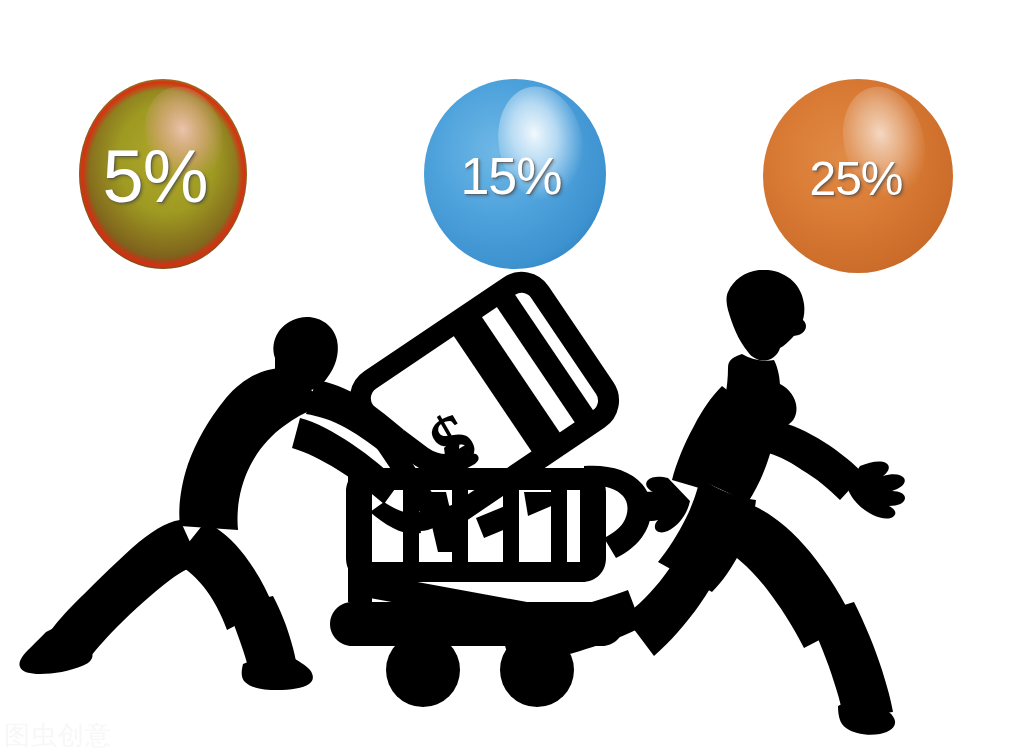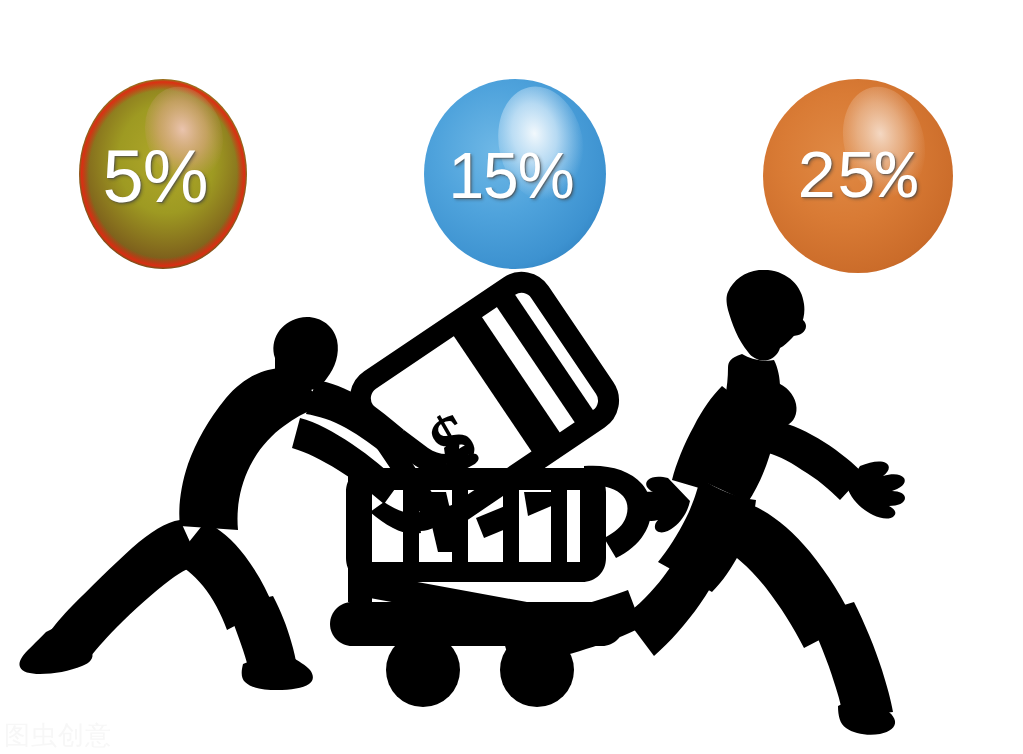--- a/index.html
+++ b/index.html
@@ -42,22 +42,22 @@
       2px 2px 3px rgba(60,60,60,0.45);
     pointer-events: none;
     user-select: none;
   }
 
   #badge-5  { left: 78px;  top: 78px;  width: 170px; height: 192px; }
   #badge-15 { left: 423px; top: 78px;  width: 184px; height: 192px; }
   #badge-25 { left: 762px; top: 78px;  width: 192px; height: 196px; }
 
   #badge-5  .badge-label { font-size: 74px; transform: translate(-8px, 2px); }
-  #badge-15 .badge-label { font-size: 64px; transform: translate(-4px, 2px); }
-  #badge-25 .badge-label { font-size: 68px; transform: translate(-2px, 2px); font-family: Liberation Mono, monospace; }
+  #badge-15 .badge-label { font-size: 52px; transform: translate(-4px, 2px); }
+  #badge-25 .badge-label { font-size: 48px; transform: translate(-2px, 2px); }
 
   #scene {
     position: absolute;
     left: 0;
     top: 270px;
     width: 1023px;
     height: 484px;
   }
   #scene svg { display: block; }
 

